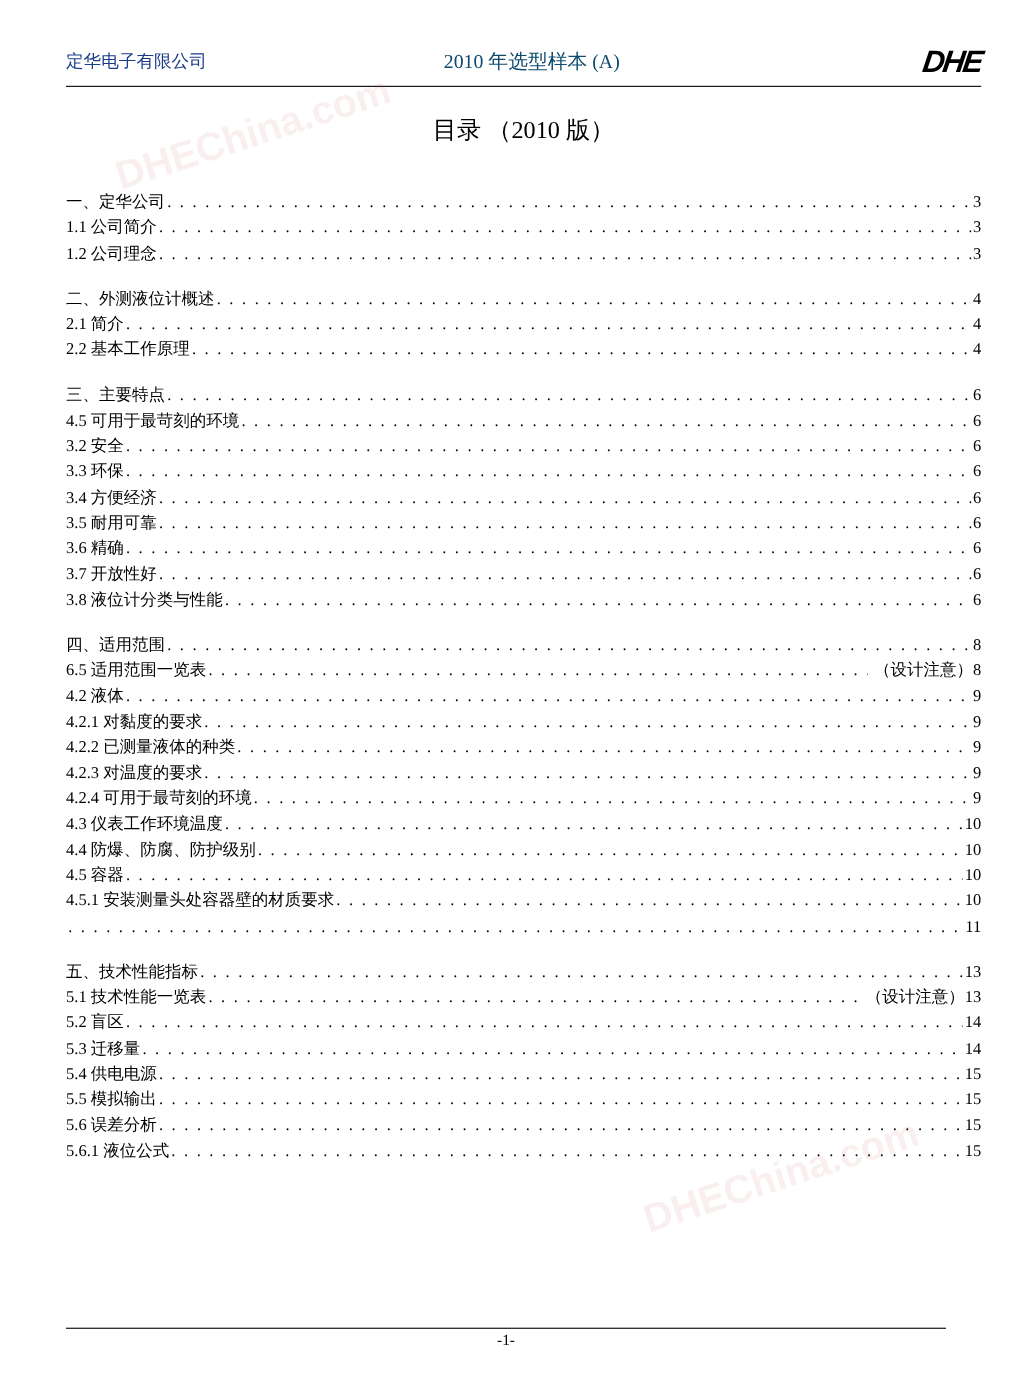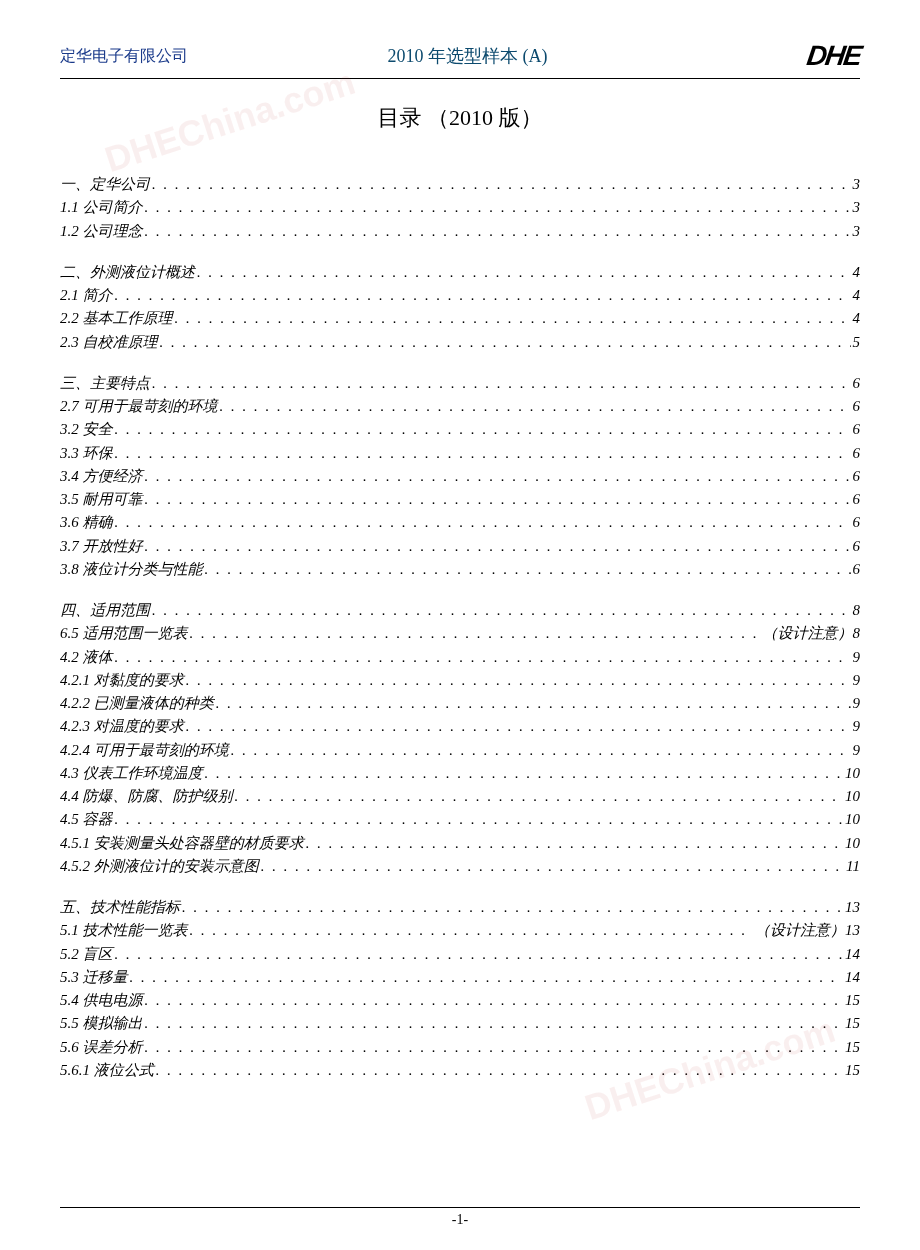--- a/index.html
+++ b/index.html
@@ -5,21 +5,21 @@
   * { margin: 0; padding: 0; box-sizing: border-box; }
   body {
     background: #fff;
     font-family: "SimSun", "宋体", serif;
     width: 920px;
     height: 1250px;
     position: relative;
     color: #000;
   }
   .page {
-    padding: 40px 60px 30px 60px;
+    padding: 40px 28px 30px 60px;
   }
   .header {
     display: flex;
     justify-content: space-between;
     align-items: center;
     margin-bottom: 6px;
   }
   .company {
     color: #1a3a8a;
     font-size: 16px;
@@ -49,21 +49,20 @@
   }
   .toc-title {
     text-align: center;
     font-size: 22px;
     margin-bottom: 40px;
     font-family: "SimSun", serif;
   }
   .toc {
     font-size: 15px;
     line-height: 1.55;
-    font-style: italic;
   }
   .toc-section {
     margin-bottom: 18px;
   }
   .toc-row {
     display: flex;
     align-items: baseline;
     white-space: nowrap;
   }
   .toc-label {
@@ -157,34 +156,29 @@
         <div class="toc-row">
           <span class="toc-label">2.1 简介</span>
           <span class="toc-dots"></span>
           <span class="toc-page">4</span>
         </div>
         <div class="toc-row">
           <span class="toc-label">2.2 基本工作原理</span>
           <span class="toc-dots"></span>
           <span class="toc-page">4</span>
         </div>
-        <div class="toc-row">
-          <span class="toc-label">2.3 自校准原理</span>
-          <span class="toc-dots"></span>
-          <span class="toc-page">5</span>
-        </div>
       </div>
       <div class="toc-section">
         <div class="toc-row">
           <span class="toc-label">三、主要特点</span>
           <span class="toc-dots"></span>
           <span class="toc-page">6</span>
         </div>
         <div class="toc-row">
-          <span class="toc-label">2.7 可用于最苛刻的环境</span>
+          <span class="toc-label">4.5 可用于最苛刻的环境</span>
           <span class="toc-dots"></span>
           <span class="toc-page">6</span>
         </div>
         <div class="toc-row">
           <span class="toc-label">3.2 安全</span>
           <span class="toc-dots"></span>
           <span class="toc-page">6</span>
         </div>
         <div class="toc-row">
           <span class="toc-label">3.3 环保</span>
@@ -268,21 +262,20 @@
           <span class="toc-label">4.5 容器</span>
           <span class="toc-dots"></span>
           <span class="toc-page">10</span>
         </div>
         <div class="toc-row">
           <span class="toc-label">4.5.1 安装测量头处容器壁的材质要求</span>
           <span class="toc-dots"></span>
           <span class="toc-page">10</span>
         </div>
         <div class="toc-row">
-          <span class="toc-label">4.5.2 外测液位计的安装示意图</span>
           <span class="toc-dots"></span>
           <span class="toc-page">11</span>
         </div>
       </div>
       <div class="toc-section">
         <div class="toc-row">
           <span class="toc-label">五、技术性能指标</span>
           <span class="toc-dots"></span>
           <span class="toc-page">13</span>
         </div>

